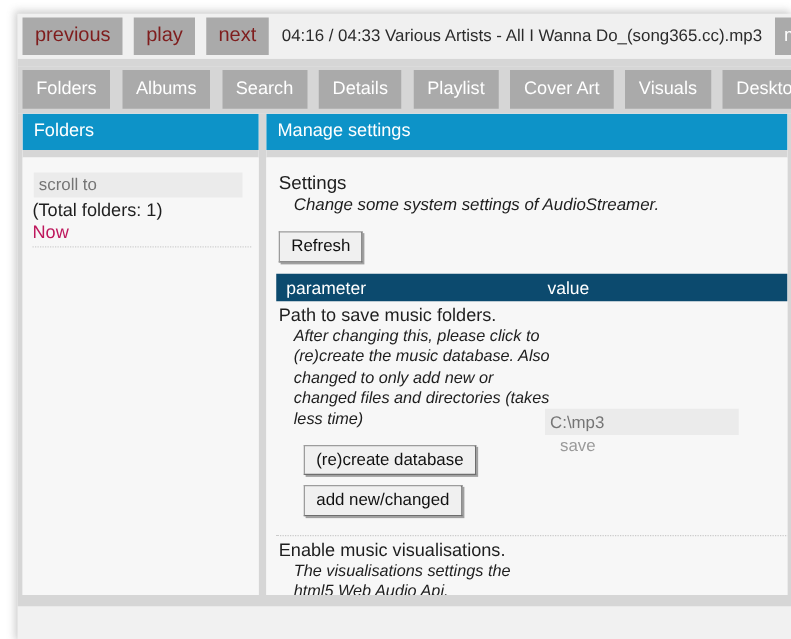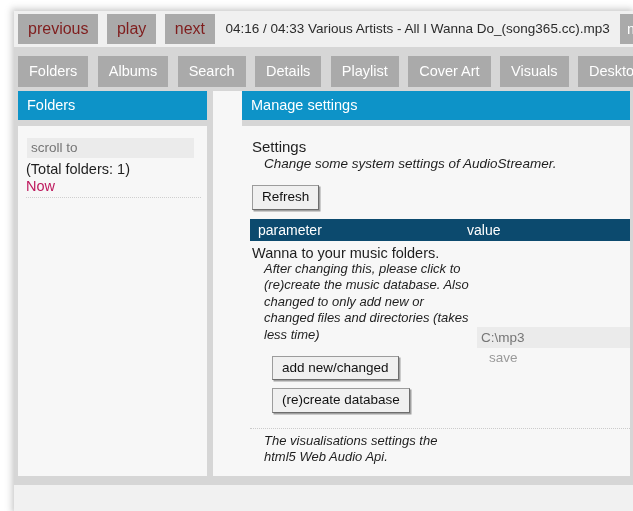--- a/index.html
+++ b/index.html
@@ -105,21 +105,21 @@
     background: #d6d6d6;
     padding-left: 4px;
   }
   .pane {
     position: absolute;
     top: 0;
     background: #f7f7f7;
     overflow: hidden;
   }
   .pane-left  { left: 4px;   width: 189px; height: 385px; }
-  .pane-right { left: 199px; width: 417px; height: 385px; padding-left: 29px; }
+  .pane-right { left: 199px; width: 417px; height: 385px; }
 
   .pane-head {
     height: 29px;
     line-height: 29px;
     background: #0d93c8;
     color: #ffffff;
     font-size: 14.5px;
     padding-left: 9px;
   }
   .pane-head-gap { height: 6px; background: #d6d6d6; }
@@ -221,21 +221,21 @@
   .srow-desc {
     font-size: 13px;
     font-style: italic;
     color: #1e1e1e;
     margin-left: 14px;
     line-height: 1.28;
     max-width: 205px;
   }
   .srow-value {
     position: absolute;
-    left: 227px;
+    left: 215px;
     top: 86px;
   }
   .path-input {
     width: 155px;
     height: 21px;
     line-height: 21px;
     background: #ebebeb;
     border: 0;
     outline: none;
     color: #b4b4b4;
@@ -306,36 +306,37 @@
           <div class="refresh-wrap">
             <button class="btn3d">Refresh</button>
           </div>
 
           <div class="tbl-head">
             <span class="c1">parameter</span>
             <span class="c2">value</span>
           </div>
 
           <div class="setting-row">
-            <div class="srow-name">Wanna to your music folders.</div>
+            <div class="srow-name">Path to save music folders.</div>
             <div class="srow-desc">After changing this, please click to (re)create the music database.
 Also changed to only add new or changed files and directories (takes less time)</div>
 
             <div class="srow-value">
               <input class="path-input" type="text" placeholder="C:\mp3" style="">
               <span class="save-link">save</span>
             </div>
 
             <div class="db-btns">
+              <button class="btn3d">(re)create database</button>
               <button class="btn3d">add new/changed</button>
-              <button class="btn3d">(re)create database</button>
             </div>
           </div>
 
           <div class="setting-row last">
+            <div class="srow-name">Enable music visualisations.</div>
             <div class="srow-desc">The visualisations settings the html5 Web Audio Api.</div>
           </div>
 
         </div>
       </div>
 
     </div>
   </div>
 </div>
 

